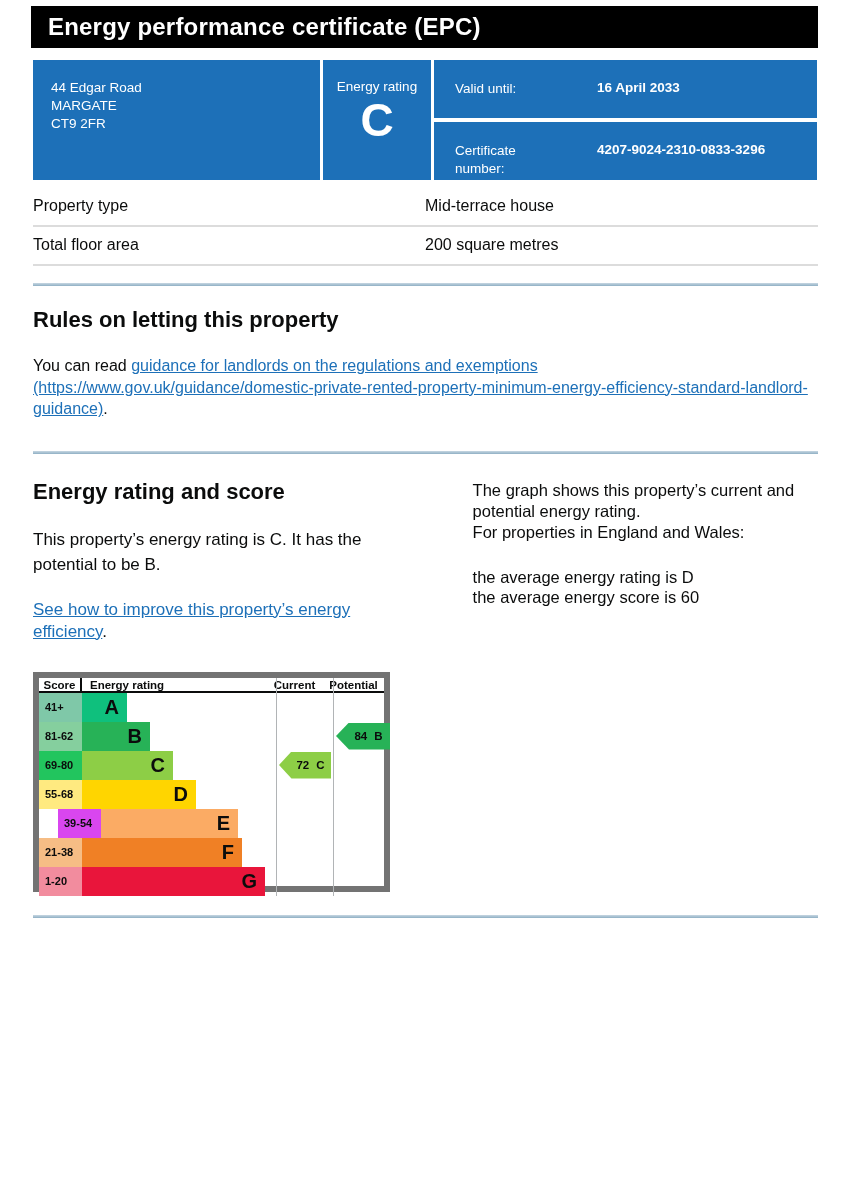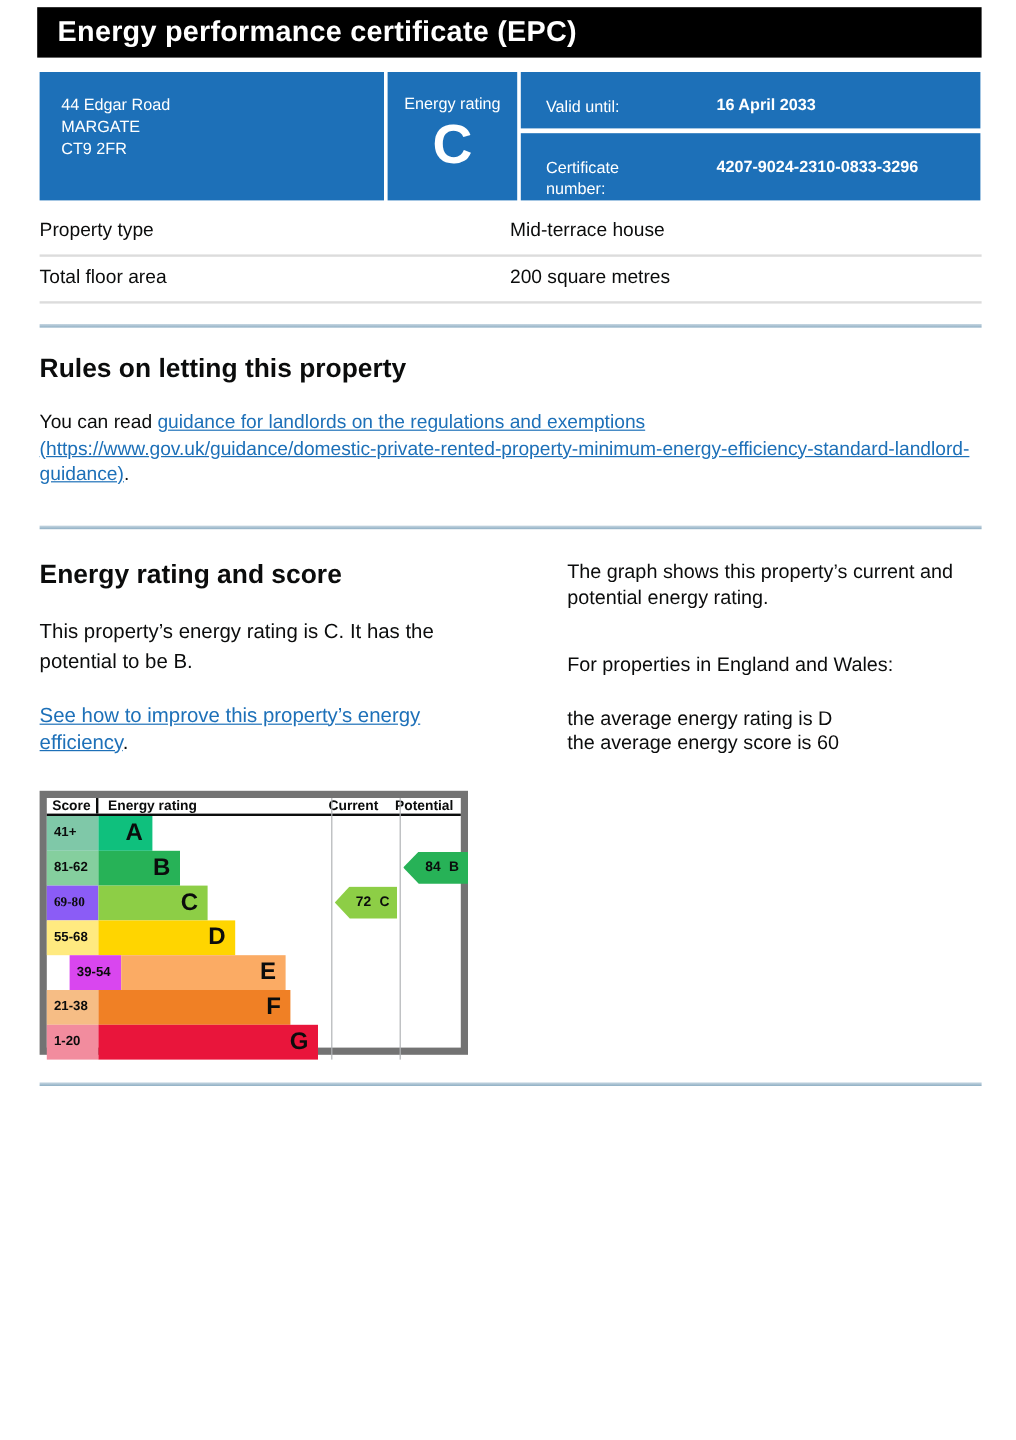--- a/index.html
+++ b/index.html
@@ -12,21 +12,21 @@
   .content { margin-left:33px; width:785px; }
 
   
   .titlebar {
     margin:6px 0 0 31px; width:787px; height:42px;
     background:#000; color:#fff; display:flex; align-items:center;
     padding-left:17px; font-size:24px; font-weight:bold; letter-spacing:.2px;
   }
 
   
-  .panel { margin:12px 0 0 33px; width:784px; height:107px; display:flex; gap:3px; }
+  .panel { margin:12px 0 0 33px; width:784px; height:120px; display:flex; gap:3px; }
   .panel .box { background:#1d70b8; color:#fff; }
   .addr { width:287px; padding:19px 12px 0 18px; font-size:13.5px; line-height:18px; }
   .rating-box { width:108px; text-align:center; padding-top:19px; }
   .rating-box .lbl { font-size:13.5px; }
   .rating-box .big { font-size:46px; font-weight:bold; margin-top:3px; line-height:1; }
   .panel-right { flex:1; display:flex; flex-direction:column; gap:4px; }
   .kv { flex:1; display:flex; padding:20px 0 0 21px; font-size:13.5px; }
   .kv .k { width:90px; flex-shrink:0; margin-right:52px; line-height:18px; }
   .kv .v { font-weight:bold; }
 
@@ -48,21 +48,21 @@
   a.link { color:#1d70b8; text-decoration:underline; cursor:pointer; }
 
   
   .cols { margin-top:25px; display:flex; gap:73px;justify-content:center; }
   .col-left { width:380px; }
   .col-right { width:358px; }
   .col-left .p1 { margin-top:22px; font-size:17px; line-height:25px; }
   .col-left .plink { margin-top:22px; font-size:17px; line-height:22px; }
   .col-right { font-size:16.5px; line-height:21px; padding-top:1px; }
   .col-right .p2 { margin-top:30px; line-height:20.5px; }
-  .col-right .p3 { margin-top:35px; }
+  .col-right .p3 { }
   .col-right .p4 { margin-top:24px; line-height:20.5px; }
   .bold { font-weight:bold; }
 
   
   .epc-chart {
     margin-top:29px; position:relative;
     width:357px; height:220px; border:6px solid #737373;
     font-weight:bold; background:#fff;
   }
   .epc-head { display:flex; height:15px; border-bottom:2px solid #0b0c0c; font-size:11.5px; }
@@ -153,21 +153,21 @@
         <div id="epc-rows">
             <div class="epc-row">
               <div class="epc-score" style="background: rgb(127, 200, 168);">41+</div>
               <div class="epc-bar" style="background: rgb(15, 192, 125); width: 45px;">A</div>
             </div>
             <div class="epc-row">
               <div class="epc-score" style="background: rgb(133, 207, 158);">81-62</div>
               <div class="epc-bar" style="background: rgb(39, 178, 87); width: 68px;">B</div>
             </div>
             <div class="epc-row">
-              <div class="epc-score" style="background: #8b5cf6; font-family: Liberation Serif, serif;">69-80</div>
+              <div class="epc-score" style="background: #22c55e;">69-80</div>
               <div class="epc-bar" style="background: rgb(141, 206, 70); width: 91px;">C</div>
             </div>
             <div class="epc-row">
               <div class="epc-score" style="background: rgb(255, 234, 128);">55-68</div>
               <div class="epc-bar" style="background: rgb(255, 213, 0); width: 114px;">D</div>
             </div>
             <div class="epc-row">
               <div class="epc-score" style="background: #d946ef; margin-left: 19px;">39-54</div>
               <div class="epc-bar" style="background: rgb(251, 171, 100); width: 137px;">E</div>
             </div>

